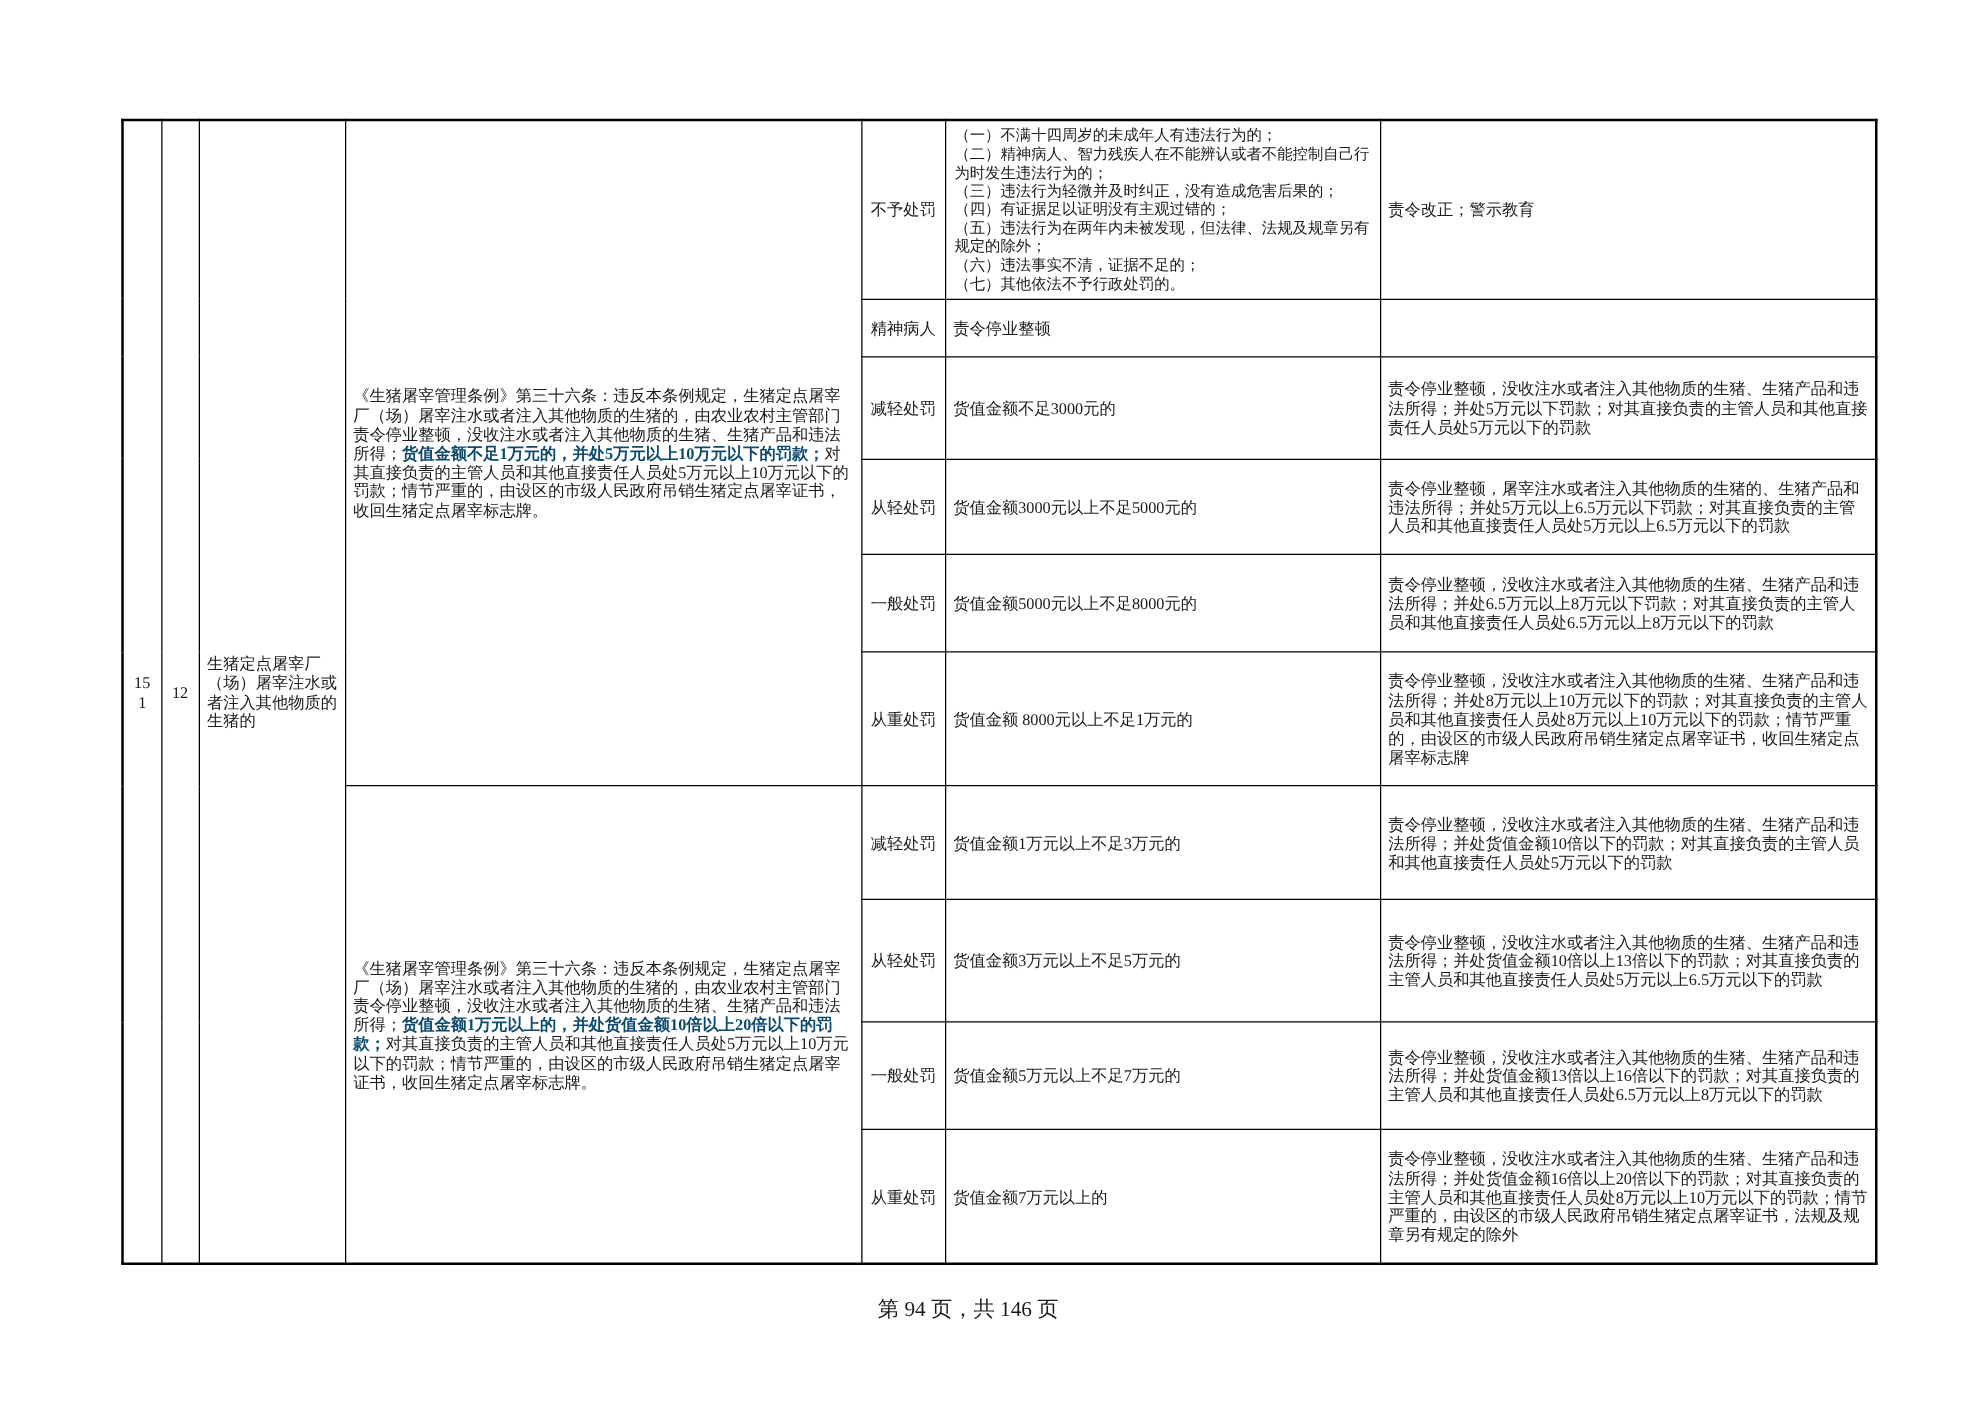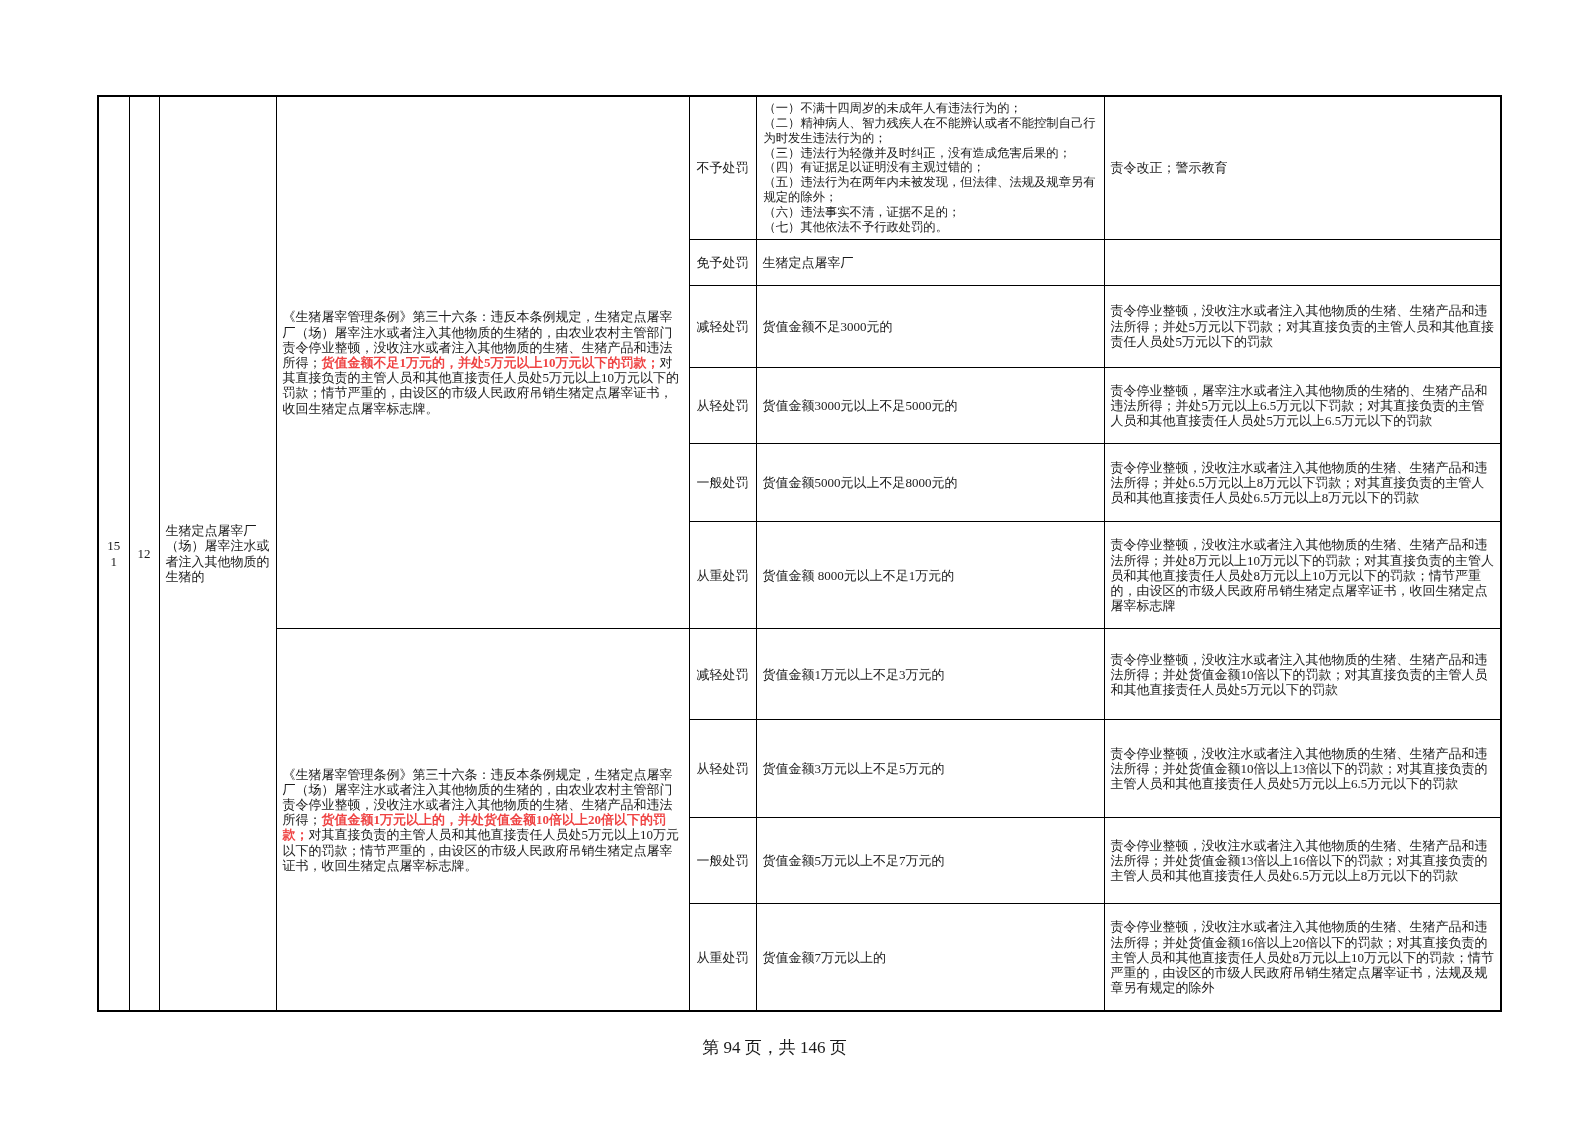--- a/index.html
+++ b/index.html
@@ -35,21 +35,21 @@
   table.penalty-table { border: 2px solid #000; }
   td.c-center { text-align: center; padding: 2px; }
   td.c-seq { font-size: 13px; }
   td.c-violation { padding: 4px 7px; }
   td.c-basis { padding: 6px 9px; }
   td.c-level { text-align: center; font-size: 13.5px; padding: 2px; }
   td.c-cond { padding: 4px 8px; margin-top: 20px; }
   td.c-cond .pre-line { white-space: pre-line; }
   td.c-cond.small { font-size: 12.3px; line-height: 14.8px; padding: 3px 7px; }
   td.c-action { padding: 5px 8px; }
-  .bold-seg { font-weight: bold; color: #ef4444; }
+  .bold-seg { font-weight: bold; color: #0c4a6e; }
   .footer {
     position: absolute;
     left: 0;
     top: 1036px;
     width: 1549px;
     text-align: center;
     font-size: 17px;
     color: #1a1a1a;
   }
 </style>
@@ -80,22 +80,22 @@
 （二）精神病人、智力残疾人在不能辨认或者不能控制自己行为时发生违法行为的；
 （三）违法行为轻微并及时纠正，没有造成危害后果的；
 （四）有证据足以证明没有主观过错的；
 （五）违法行为在两年内未被发现，但法律、法规及规章另有规定的除外；
 （六）违法事实不清，证据不足的；
 （七）其他依法不予行政处罚的。</span></td>
       <td class="c-action">责令改正；警示教育</td>
     </tr>
 
     <tr style="height:40px">
-      <td class="c-level">免予处罚</td>
-      <td class="c-cond">生猪定点屠宰厂</td>
+      <td class="c-level">精神病人</td>
+      <td class="c-cond">责令停业整顿</td>
       <td class="c-action"></td>
     </tr>
 
     <tr style="height:82px">
       <td class="c-level">减轻处罚</td>
       <td class="c-cond">货值金额不足3000元的</td>
       <td class="c-action">责令停业整顿，没收注水或者注入其他物质的生猪、生猪产品和违法所得；并处5万元以下罚款；对其直接负责的主管人员和其他直接责任人员处5万元以下的罚款</td>
     </tr>
 
     <tr style="height:72px">

